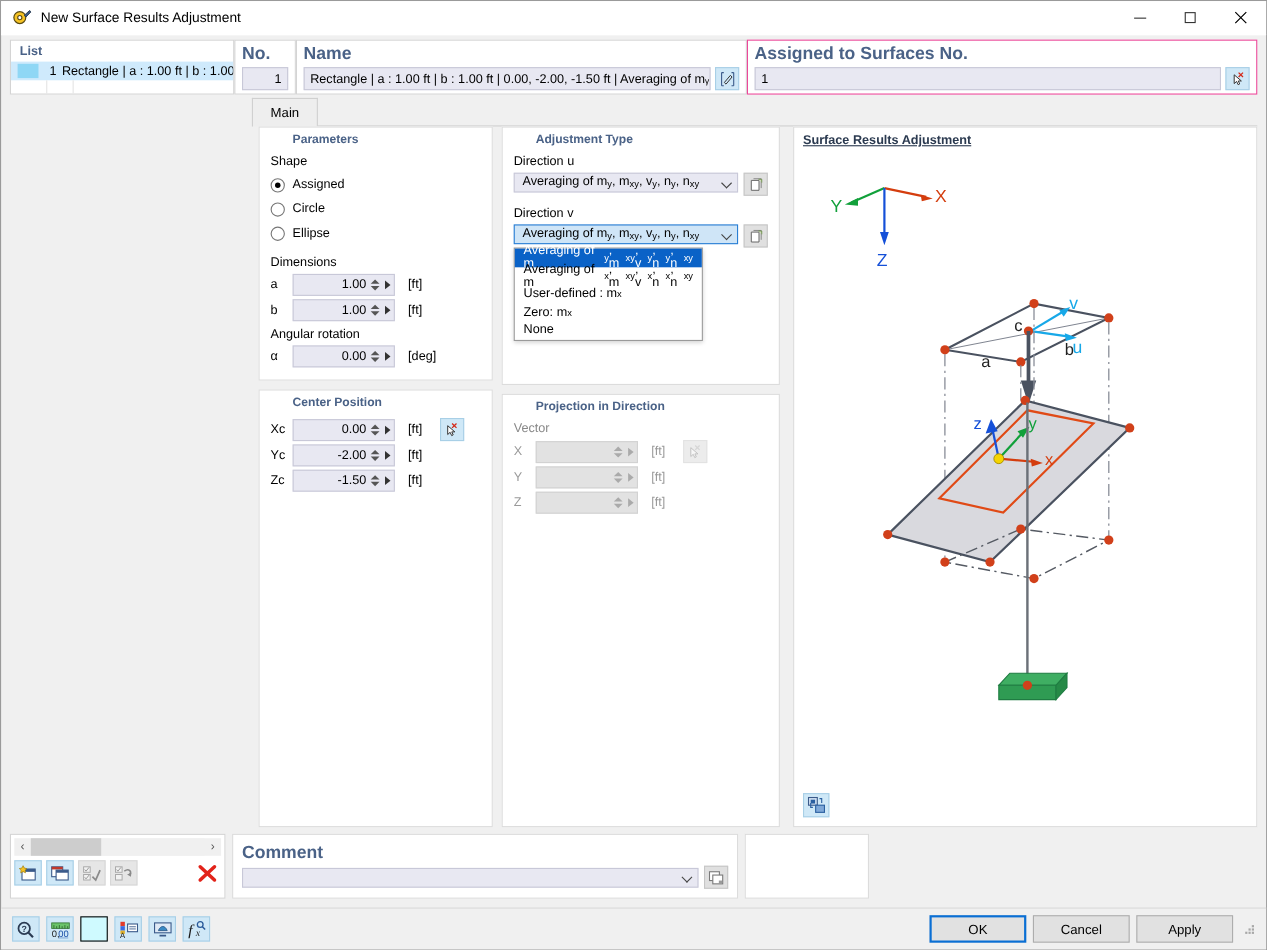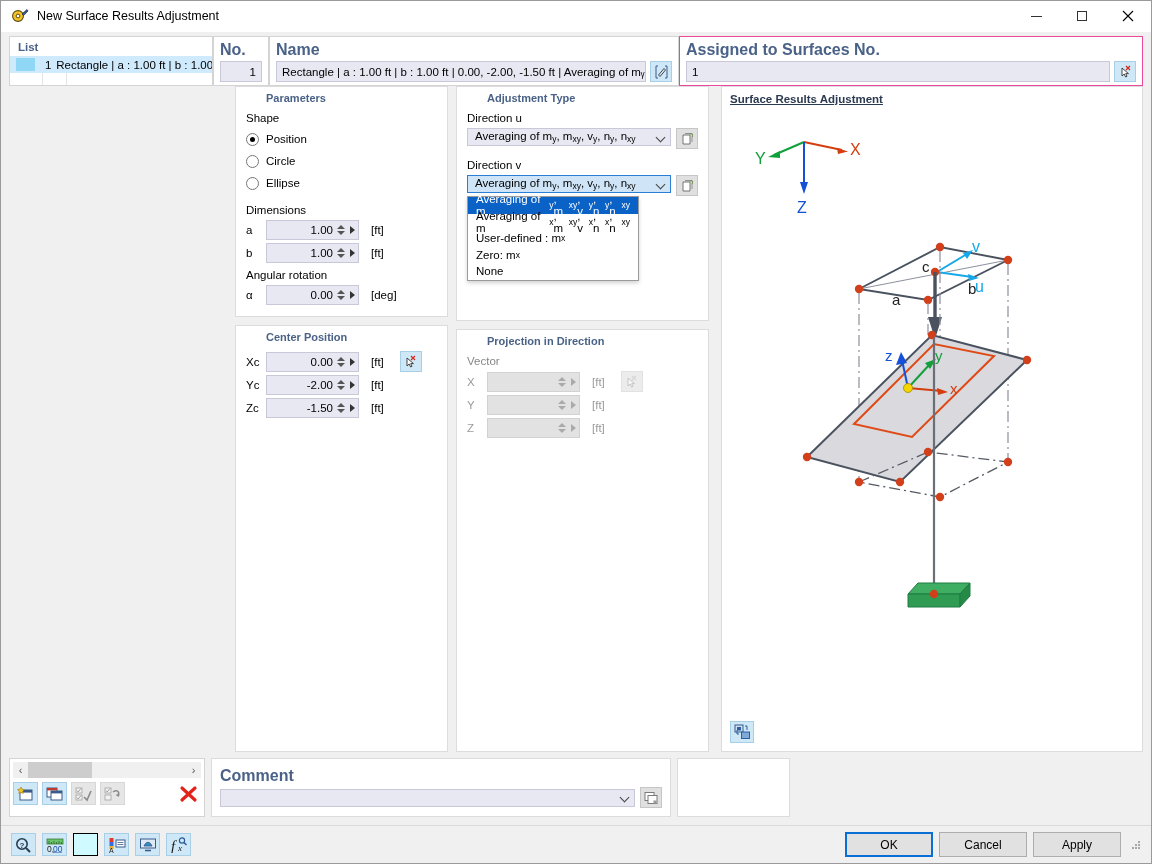--- a/index.html
+++ b/index.html
@@ -271,37 +271,41 @@
           <svg width="15" height="14" viewBox="0 0 15 14">
             <path d="M4 3 L4 11 L6.2 9 L7.6 12 L9 11.3 L7.7 8.6 L10.5 8.6 Z" fill="#fff" stroke="#333" stroke-width="0.9"></path>
             <path d="M8 1 L12 5 M12 1 L8 5" stroke="#d42b1a" stroke-width="1.2"></path>
           </svg>
         </div>
       </div>
     </div>
 
   </div>
 
+  <div class="tabrow">
+    <div class="tab active">Main</div>
+    <div class="tabrest"></div>
+  </div>
 
   <div class="content">
 
     <div style="width:220px; flex:0 0 220px;"></div>
 
     <div style="width:480px; flex:0 0 480px; display:flex; flex-direction:column;">
       <div style="display:flex; gap:8px; flex:1;">
 
         <div style="width:213px; display:flex; flex-direction:column; gap:8px;">
 
           <div class="group">
             <div class="group-title">Parameters</div>
             <div class="sub">Shape</div>
 
             <div class="radio-row">
               <span class="radio checked"></span>
-              <span>Position</span>
+              <span>Assigned</span>
             </div>
             <div class="radio-row">
               <span class="radio"></span>
               <span>Circle</span>
             </div>
             <div class="radio-row">
               <span class="radio"></span>
               <span>Ellipse</span>
             </div>
 

